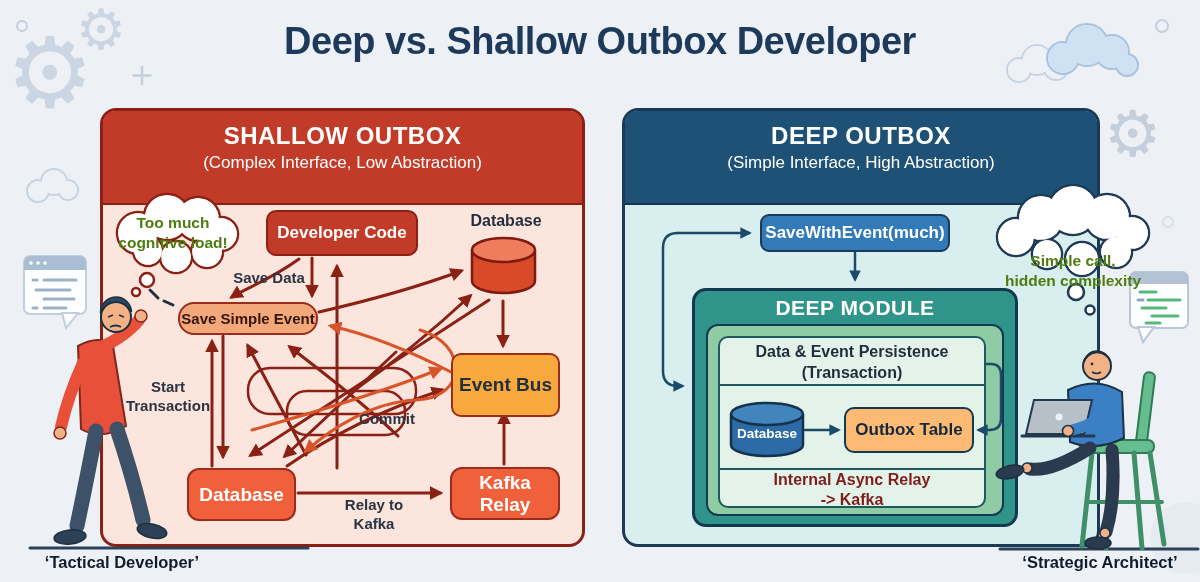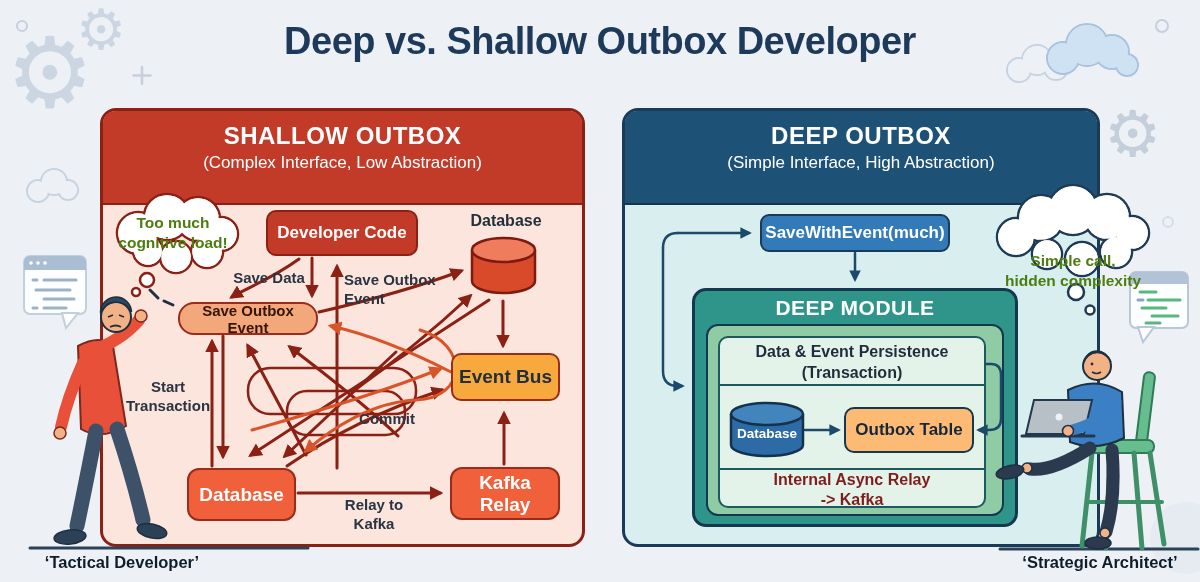--- a/index.html
+++ b/index.html
@@ -278,30 +278,26 @@
       <ellipse cx="503.5" cy="250" rx="31.5" ry="12" fill="#ef7c5d" stroke="#7e1a10" stroke-width="2.5"></ellipse>
     </g>
     <g>
       <path d="M731 414 L731 445 A36 11 0 0 0 803 445 L803 414" fill="#2c6ba6" stroke="#14324d" stroke-width="2.5"></path>
       <ellipse cx="767" cy="414" rx="36" ry="11" fill="#4285bd" stroke="#14324d" stroke-width="2.5"></ellipse>
     </g>
   </svg>
 
   <div class="abs z3 node" style="left:266px;top:210px;width:152px;height:46px;background:#c23b28;border:2.5px solid #8b2015;border-radius:10px;color:#fff;font-size:17px;">Developer Code</div>
   <div class="abs z3 lbl" style="left:460px;top:211px;width:92px;font-size:16px;font-weight:bold;color:#232f3d;">Database</div>
-  <div class="abs z3 node" style="left:178px;top:302px;width:140px;height:33px;background:#f3a87c;border:2.5px solid #9b2b1a;border-radius:16px;color:#351507;font-size:15px;">Save Outbox Event</div>
-  <div class="abs z3 node" style="left:451px;top:353px;width:109px;height:48px;background:#f7a93e;border:2.5px solid #9b2b1a;border-radius:10px;color:#232f3d;font-size:19px;">Event Bus</div>
+  <div class="abs z3 node" style="left:178px;top:302px;width:140px;height:33px;background:#f3a87c;border:2.5px solid #9b2b1a;border-radius:16px;color:#351507;font-size:15px;">Save Simple Event</div>
+  <div class="abs z3 node" style="left:451px;top:353px;width:109px;height:64px;background:#f7a93e;border:2.5px solid #9b2b1a;border-radius:10px;color:#232f3d;font-size:19px;">Event Bus</div>
   <div class="abs z3 node" style="left:187px;top:468px;width:109px;height:53px;background:#f0603a;border:2.5px solid #9b2b1a;border-radius:12px;color:#fff;font-size:19px;">Database</div>
   <div class="abs z3 node" style="left:450px;top:467px;width:110px;height:53px;background:#f0603a;border:2.5px solid #9b2b1a;border-radius:12px;color:#fff;font-size:19px;">Kafka Relay</div>
 
   <div class="abs z3 lbl" style="left:224px;top:268px;width:90px;">Save Data</div>
-  <div class="abs z3 lbl" style="left:344px;top:270px;width:110px;text-align:left;">
-    <div>Save Outbox</div>
-    <div>Event</div>
-  </div>
   <div class="abs z3 lbl" style="left:118px;top:377px;width:100px;">
     <div>Start</div>
     <div>Transaction</div>
   </div>
   <div class="abs z3 lbl" style="left:352px;top:409px;width:70px;">Commit</div>
   <div class="abs z3 lbl" style="left:334px;top:495px;width:80px;">
     <div>Relay to</div>
     <div>Kafka</div>
   </div>
 

